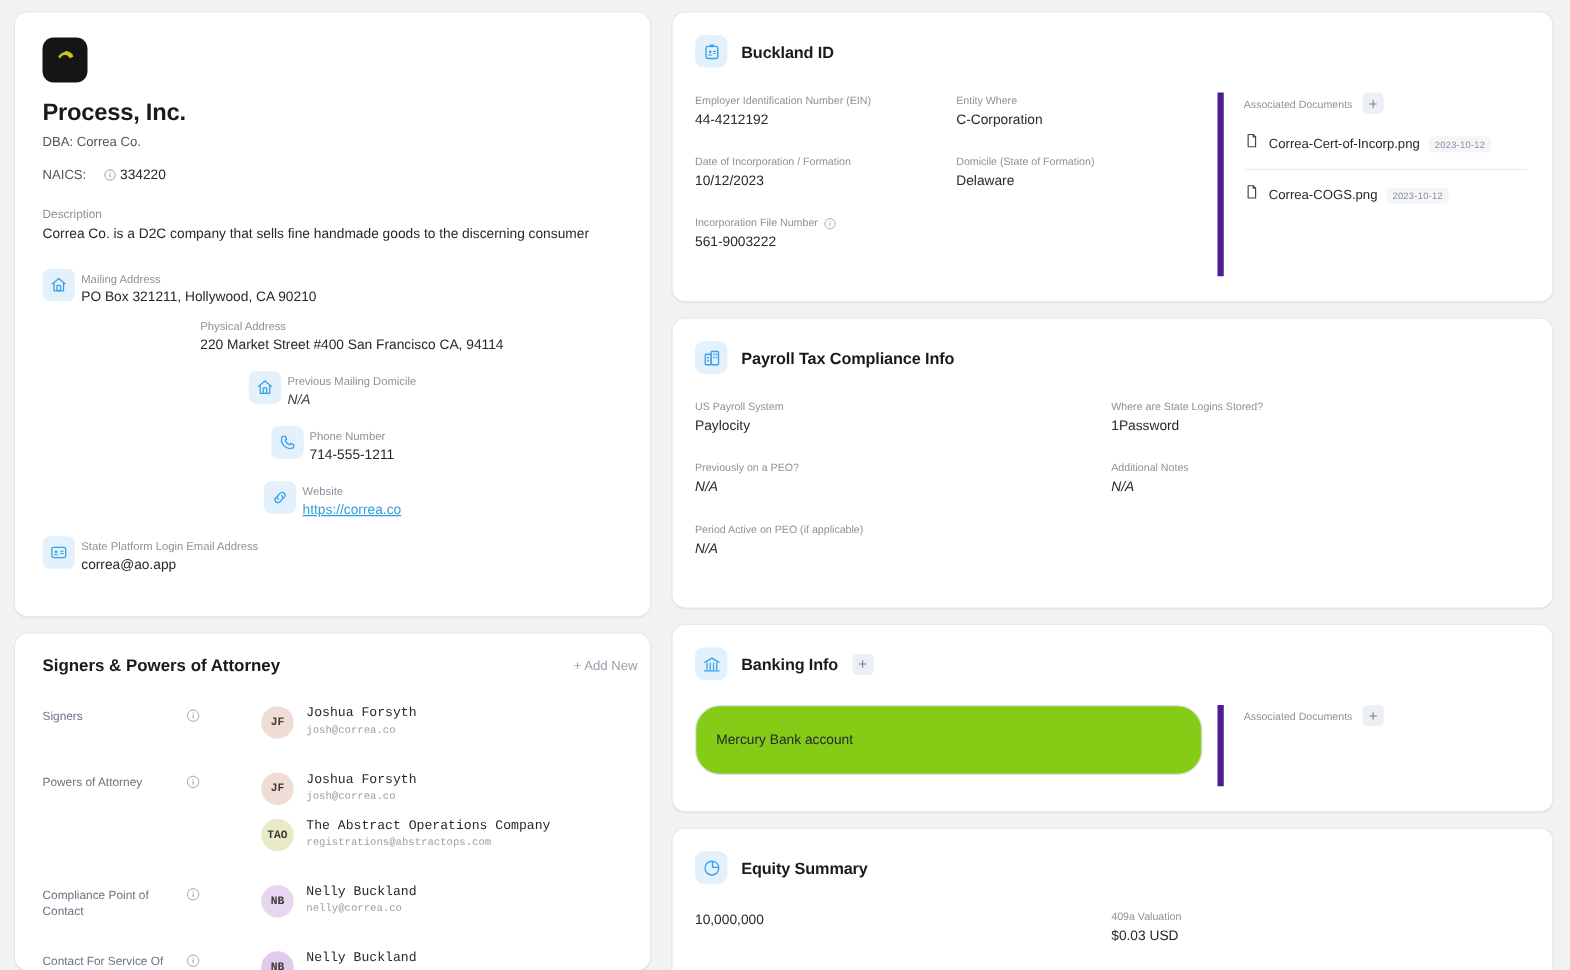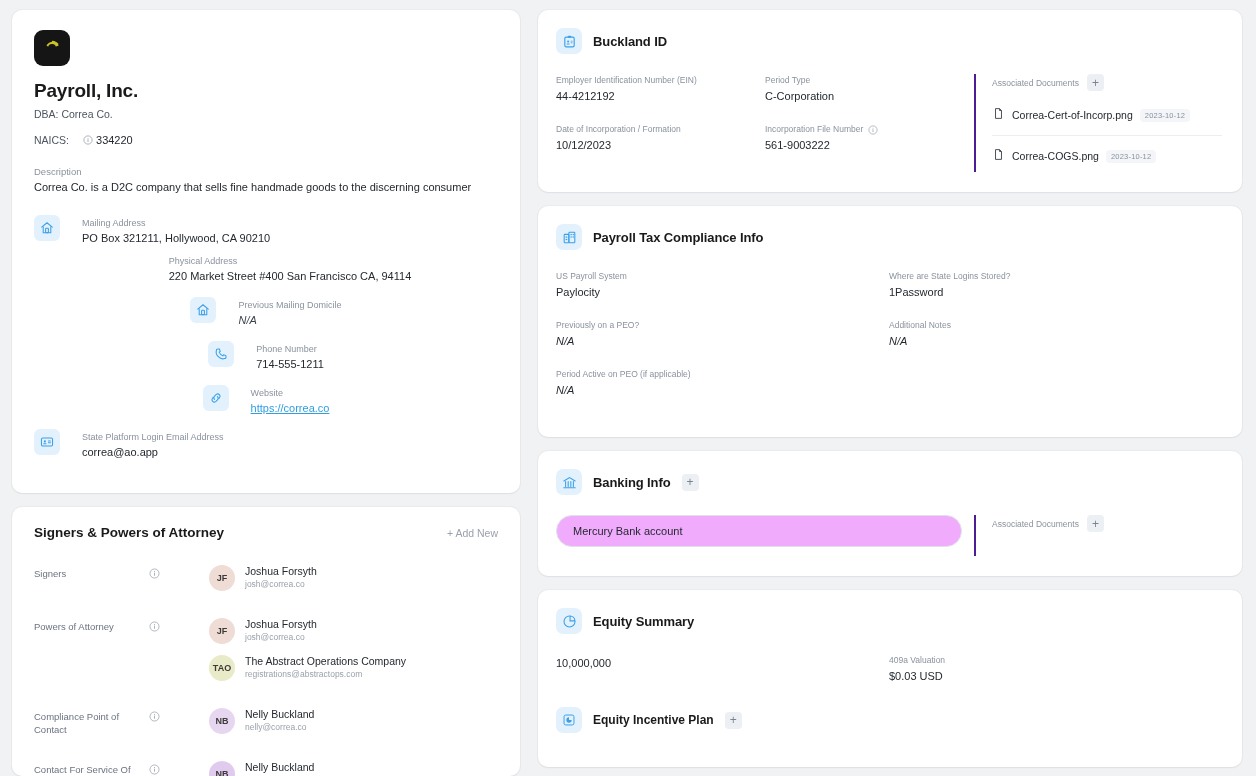--- a/index.html
+++ b/index.html
@@ -37,43 +37,43 @@
     font-size: 19px; font-weight: 700; color: #1a1a1a;
     letter-spacing: -0.2px; margin-bottom: 6px;
   }
   .dba { font-size: 10.5px; color: #4d5560; margin-bottom: 14px; }
   .naics-row { display: flex; align-items: flex-start; gap: 14px; margin-bottom: 20px; }
   .naics-label { font-size: 10.5px; color: #4d5560; }
   .naics-val { font-size: 11px; color: #24292f; display: flex; align-items: center; gap: 3px; }
   .desc-label { font-size: 9.5px; color: #8a929d; margin-bottom: 4px; }
   .desc-val { font-size: 11px; color: #24292f; margin-bottom: 22px; }
 
-  .info-row { display: flex; gap: 22px; margin-bottom: 6px; }
+  .info-row { display: flex; gap: 5px; margin-bottom: 6px; }
   .info-icon {
     width: 26px; height: 26px; flex: 0 0 26px; border-radius: 6px;
     background: #e3f1fd; display: flex; align-items: center; justify-content: center;
   }
   .info-icon.blank { background: transparent; }
   .info-body { padding-top: 1px; }
   .info-label { font-size: 9px; color: #8a929d; line-height: 14px; }
   .info-value { font-size: 11px; color: #24292f; line-height: 17px; }
   .info-value.na { font-style: italic; color: #3d434b; }
   .info-value a { color: #2f9fe0; text-decoration: underline; font-size: 11px; }
   .stack-gap { margin-bottom: 12px; justify-content: center; }
 
   
-  .signers-card { padding: 18px 22px 14px 22px; flex: 1; overflow: hidden; }
+  .signers-card { padding: 18px 10px 14px 22px; flex: 1; overflow: hidden; }
   .signers-head { display: flex; align-items: center; justify-content: space-between; margin-bottom: 24px; }
   .signers-title { font-size: 13.5px; font-weight: 700; color: #1a1a1a; }
   .add-new { font-size: 10.5px; color: #9aa1ab; cursor: pointer; }
   .signer-row { display: flex; margin-bottom: 16px; }
   .signer-label-col { width: 115px; flex: 0 0 115px; font-size: 9.5px; color: #6b7280; line-height: 13px; padding-top: 3px; }
   .signer-info-col { width: 60px; flex: 0 0 60px; padding-top: 1px; }
   .signer-people { flex: 1; }
-  .person { display: flex; align-items: center; gap: 10px; margin-bottom: 10px; }
+  .person { display: flex; align-items: center; gap: 10px; margin-bottom: 10px; font-family: Liberation Mono, monospace; }
   .avatar {
     width: 26px; height: 26px; flex: 0 0 26px; border-radius: 50%;
     display: flex; align-items: center; justify-content: center;
     font-size: 9px; font-weight: 600; color: #3d3a38;
   }
   .p-name { font-size: 10.5px; color: #24292f; line-height: 14px; }
   .p-mail { font-size: 8.5px; color: #9aa1ab; line-height: 13px; }
 
   
   .panel { padding: 18px 20px 20px 18px; }
@@ -92,37 +92,37 @@
   .panel-body { display: flex; }
   .fields { flex: 1; display: flex; flex-wrap: wrap; }
   .field { width: 50%; margin-bottom: 18px; padding-right: 12px; }
   .field.full { width: 100%; }
   .f-label { font-size: 8.5px; color: #8a929d; line-height: 13px; display: flex; align-items: center; gap: 5px; }
   .f-value { font-size: 11px; color: #24292f; line-height: 17px; margin-top: 1px; }
   .f-value.na { font-style: italic; }
 
   .docs-col {
     width: 248px; flex: 0 0 248px;
-    border-left: 2px solid #4c1d95;
+    border-left: 5px solid #4c1d95;
     padding-left: 16px;
   }
   .docs-head { display: flex; align-items: center; gap: 8px; margin-bottom: 10px; }
   .docs-label { font-size: 8.5px; color: #8a929d; }
   .doc-item { display: flex; align-items: center; gap: 7px; padding: 5px 0; }
   .doc-name { font-size: 10.5px; color: #24292f; }
   .doc-date {
     font-size: 7.5px; color: #8a929d; background: #f3f5f8;
     padding: 2px 5px; border-radius: 4px; letter-spacing: .2px;
   }
   .doc-sep { height: 1px; background: #eceef1; margin: 6px 0; }
 
   .text-box {
     border: 1px solid #dfe3e8; border-radius: 20px;
-    padding: 9px 16px; font-size: 11px; color: #24292f;
-    background: #f0abfc; margin-bottom: 9px;
+    padding: 21px 16px; font-size: 11px; color: #24292f;
+    background: #84cc16; margin-bottom: 9px;
   }
   .sub-head { display: flex; align-items: center; gap: 11px; margin: 4px 0 14px 0; }
   .sub-title { font-size: 12px; font-weight: 700; color: #1a1a1a; }
   .info-i { display: inline-flex; }
 </style>
 </head>
 <body>
 
 <div class="page">
 
@@ -131,21 +131,21 @@
     <div class="card company-card">
       <div class="logo">
         <svg width="22" height="22" viewBox="0 0 24 24">
           <path d="M19 7.5 A8 8 0 0 0 6 9.5 L11 12 Z" fill="#cbc325"></path>
           <path d="M12 4 A8 8 0 1 0 12 20 A8 8 0 0 1 12 4 Z" fill="#ffffff"></path>
           <path d="M12 4.2 A7.8 7.8 0 0 1 19.3 9.2 L12 12 Z" fill="#cbc325"></path>
           <circle cx="12" cy="12" r="4.3" fill="#151515"></circle>
           <rect x="12" y="11.2" width="9" height="1.7" fill="#151515"></rect>
         </svg>
       </div>
-      <div class="company-name">Payroll, Inc.</div>
+      <div class="company-name">Process, Inc.</div>
       <div class="dba">DBA: Correa Co.</div>
       <div class="naics-row">
         <span class="naics-label">NAICS:</span>
         <span class="naics-val">
           <span class="info-i">
             <svg width="10" height="10" viewBox="0 0 16 16">
                 <circle cx="8" cy="8" r="6.6" fill="none" stroke="#8a929d" stroke-width="1.1"></circle>
                 <rect x="7.4" y="6.8" width="1.2" height="4.4" fill="#8a929d"></rect>
                 <rect x="7.4" y="4.5" width="1.2" height="1.3" fill="#8a929d"></rect>
               </svg>
@@ -345,26 +345,30 @@
         </div>
         <div class="panel-title">Buckland ID</div>
       </div>
       <div class="panel-body">
         <div class="fields">
           <div class="field">
             <div class="f-label">Employer Identification Number (EIN)</div>
             <div class="f-value">44-4212192</div>
           </div>
           <div class="field">
-            <div class="f-label">Period Type</div>
+            <div class="f-label">Entity Where</div>
             <div class="f-value">C-Corporation</div>
           </div>
           <div class="field">
             <div class="f-label">Date of Incorporation / Formation</div>
             <div class="f-value">10/12/2023</div>
+          </div>
+          <div class="field">
+            <div class="f-label">Domicile (State of Formation)</div>
+            <div class="f-value">Delaware</div>
           </div>
           <div class="field">
             <div class="f-label">
               <span>Incorporation File Number</span>
               <span class="info-i">
                 <svg width="10" height="10" viewBox="0 0 16 16">
                     <circle cx="8" cy="8" r="6.6" fill="none" stroke="#9aa1ab" stroke-width="1.1"></circle>
                     <rect x="7.4" y="6.8" width="1.2" height="4.4" fill="#9aa1ab"></rect>
                     <rect x="7.4" y="4.5" width="1.2" height="1.3" fill="#9aa1ab"></rect>
                   </svg>

